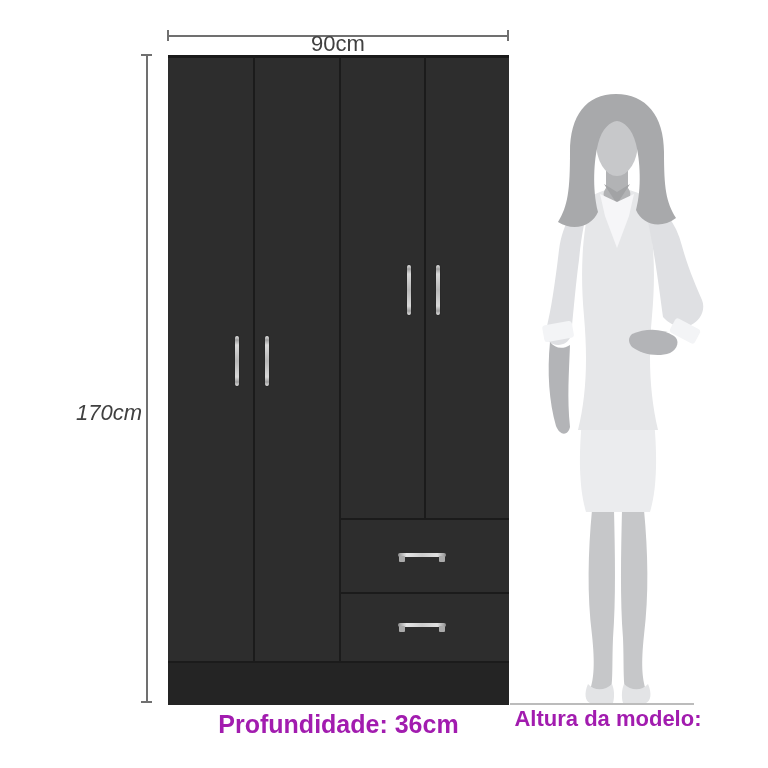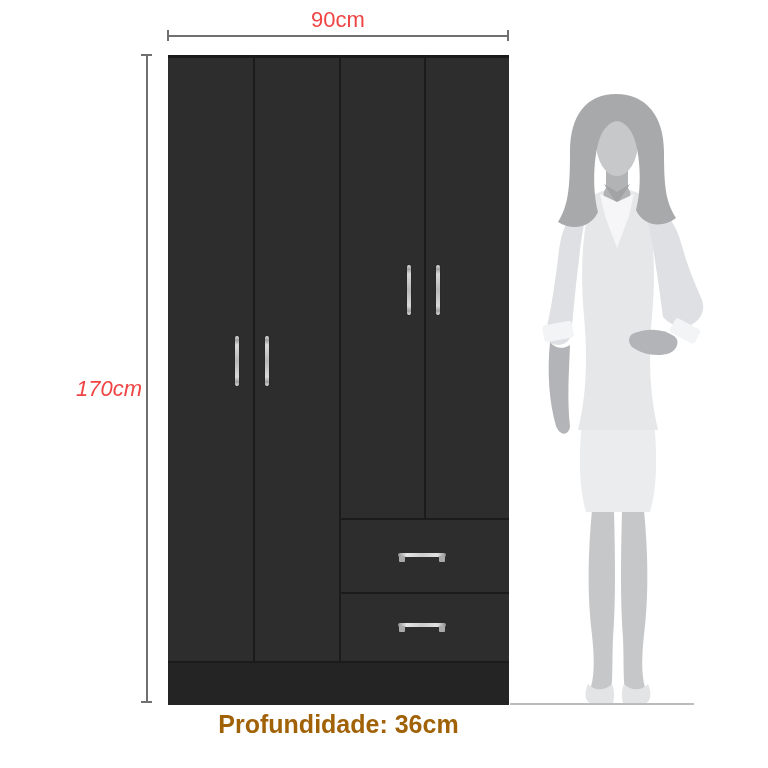--- a/index.html
+++ b/index.html
@@ -11,25 +11,25 @@
   }
   .abs{position:absolute;}
 
   
   .dim-line{background:#707070;}
   .dim-h{left:168px;top:35px;width:340px;height:2px;}
   .dim-v{left:146px;top:55px;width:2px;height:648px;}
   .tick-v{width:2px;height:11px;background:#707070;}
   .tick-h{width:11px;height:2px;background:#707070;}
 
-  .dim-label{font-size:22px;line-height:1.1;color:#ef4444;}
+  .dim-label{font-size:22px;line-height:1.1;color:#404040;margin-top:24px;}
   .label-width{left:268px;top:8px;width:140px;text-align:center;}
   .label-height{left:50px;top:377px;width:92px;text-align:right;font-style:italic;}
 
-  .caption{font-weight:bold;color:#a16207;}
+  .caption{font-weight:bold;color:#a21caf;}
   .label-depth{left:168px;top:710px;width:341px;text-align:center;font-size:25px;}
   .label-model{left:503px;top:706px;width:210px;text-align:center;font-size:22px;line-height:1.22;}
 
   
   .wardrobe{left:168px;top:55px;width:341px;height:650px;background:#2d2d2d;}
   .w-topedge{left:0;top:0;width:341px;height:3px;background:#1a1a1a;}
   .seam{background:#1b1b1b;}
   .seam-v1{left:85px;top:0;width:2px;height:608px;}
   .seam-v2{left:171px;top:0;width:2px;height:608px;}
   .seam-v3{left:256px;top:0;width:2px;height:464px;}
@@ -125,13 +125,14 @@
   <path d="M72,104 L89,112 L106,104 L101,126 L89,158 L77,126 Z" fill="#f6f6f8"></path>
 
   <ellipse cx="89" cy="52" rx="21" ry="34" fill="#c7c8ca"></ellipse>
 
   <path d="M88,4 C58,4 42,26 42,62 C42,100 40,116 30,132 C46,142 64,136 70,122 C64,98 66,70 70,54 C74,38 82,32 89,31 C96,32 104,38 108,54 C112,70 114,98 108,120 C114,134 132,140 148,128 C138,112 136,98 136,62 C136,26 118,4 88,4 Z" fill="#a8a9ab"></path>
 </svg>
 <div class="abs ground-line"></div>
 
 <div class="abs caption label-depth">Profundidade: 36cm</div>
 <div class="abs caption label-model">
+  <div>Altura da modelo:</div>
 </div>
 
 </body></html>

